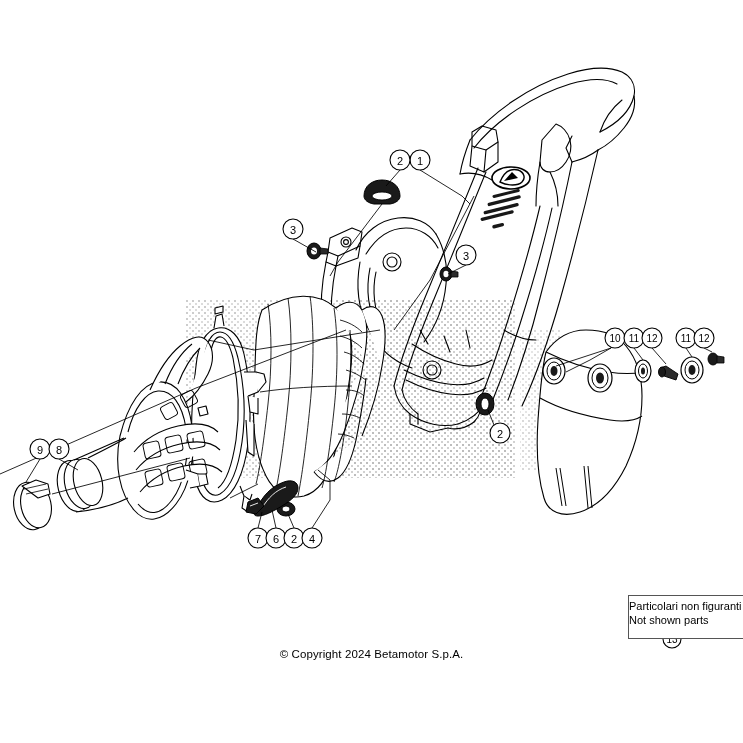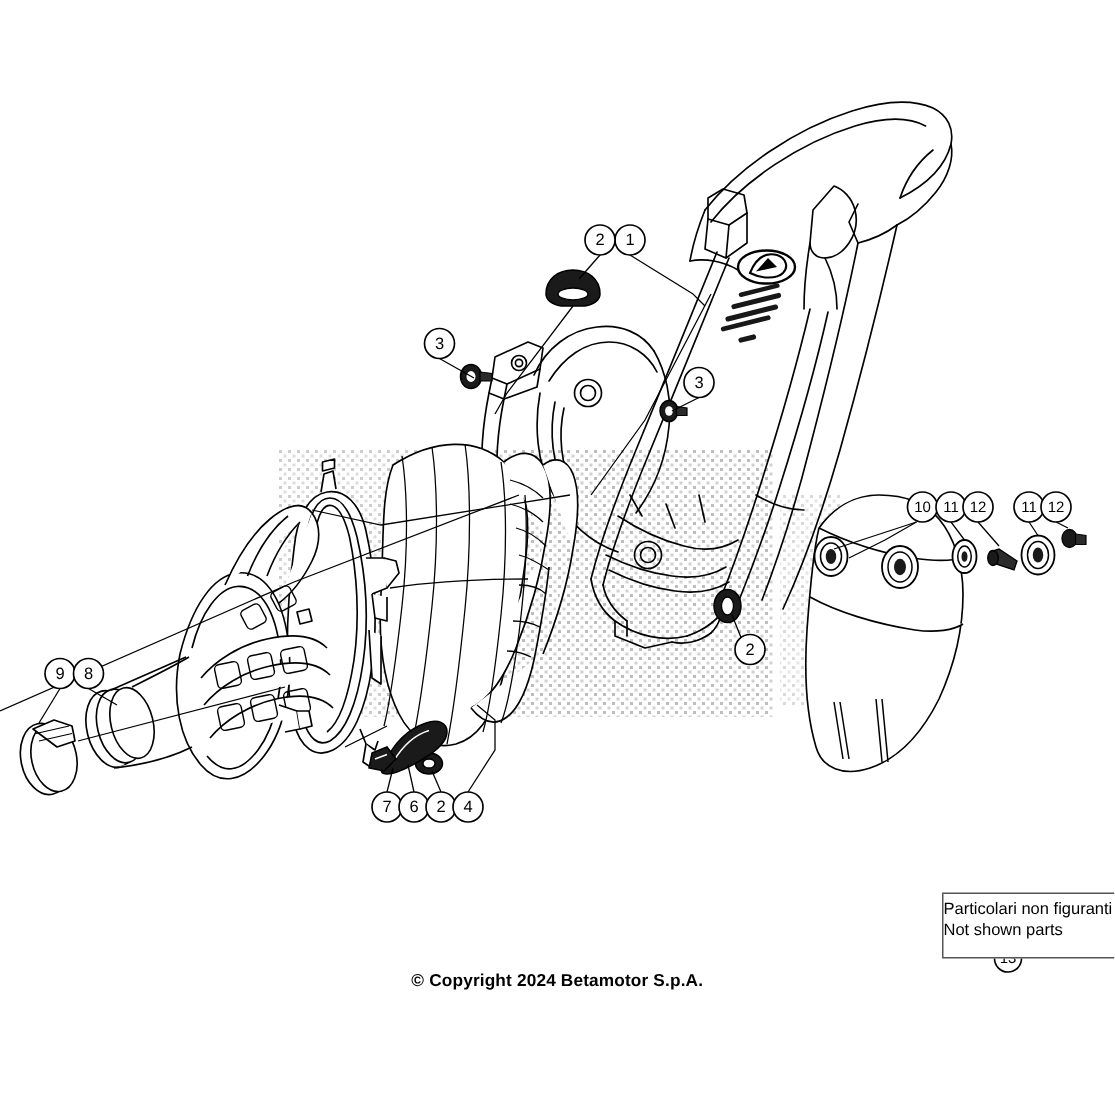--- a/index.html
+++ b/index.html
@@ -40,21 +40,21 @@
     dominant-baseline: central;
   }
   #copyright {
     position: absolute;
     left: 0;
     top: 648px;
     width: 743px;
     text-align: center;
     font-family: "Liberation Sans", sans-serif;
     font-size: 11.5px;
-    font-weight: bold;
+    font-weight: normal;
     color: #000000;
     letter-spacing: 0.1px;
   }
   #notshown-box {
     position: absolute;
     left: 628px;
     top: 595px;
     width: 132px;
     height: 44px;
     border: 1px solid #555555;

